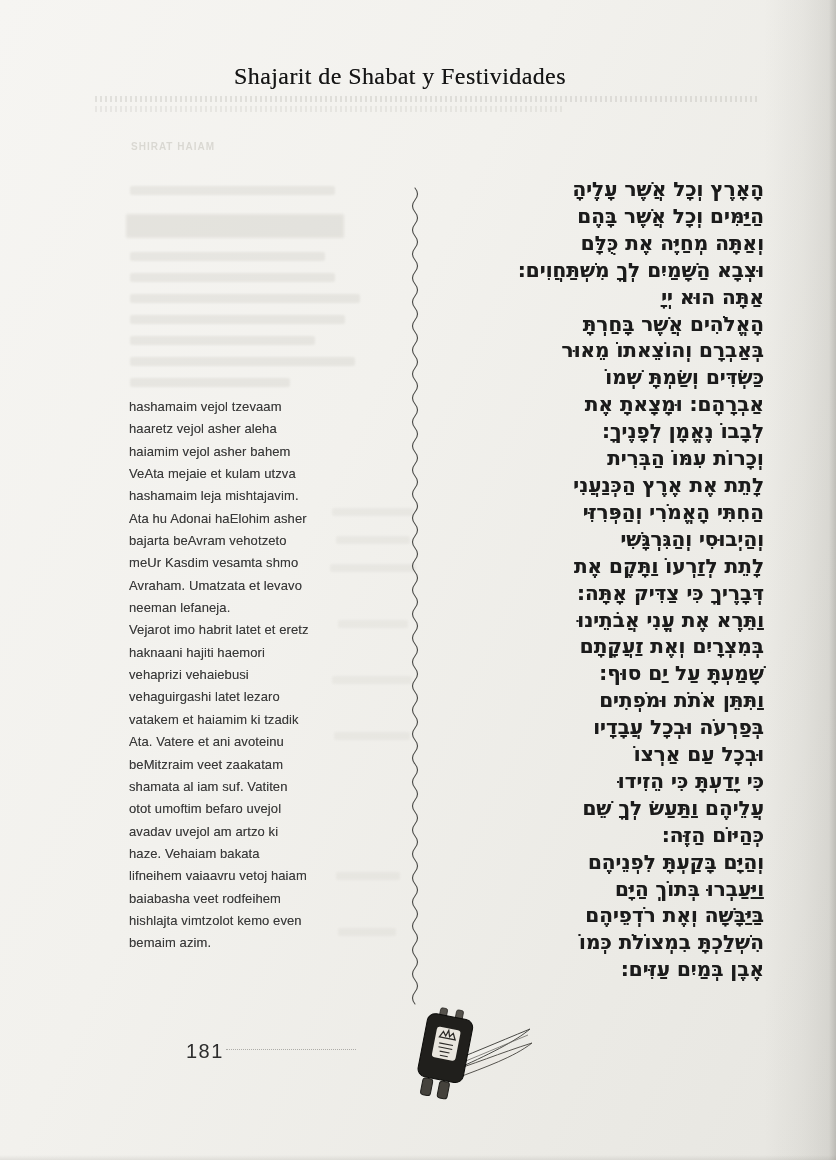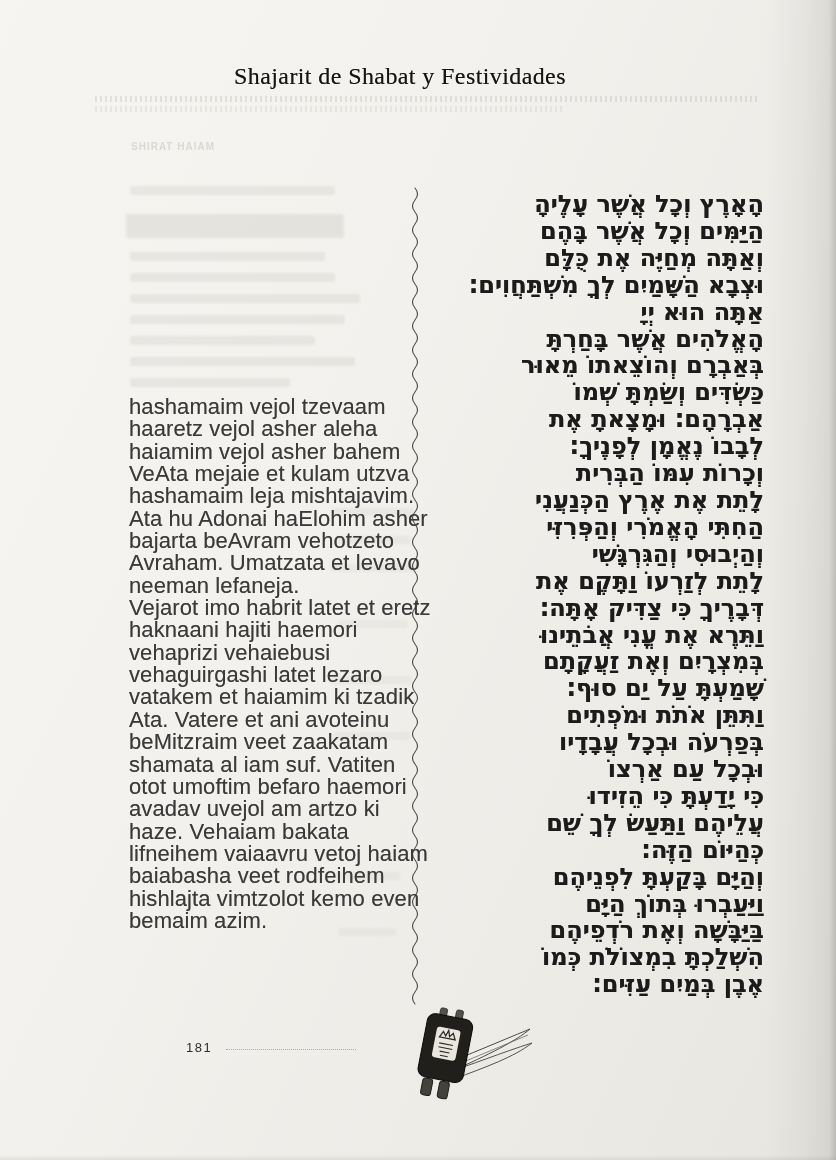--- a/index.html
+++ b/index.html
@@ -30,35 +30,35 @@
   .ghost-big{opacity:.20;filter:blur(1.8px);}
   .hatch{
     position:absolute;height:6px;opacity:.20;filter:blur(.4px);
     background:repeating-linear-gradient(90deg,rgba(110,108,100,.75) 0 2px,rgba(110,108,100,0) 2px 5px);
   }
 
   .wave{position:absolute;left:407px;top:186px;}
   .wave path{fill:none;stroke:#4b4b48;stroke-width:1.1;stroke-linecap:round;}
 
   .heb{
-    position:absolute;top:191px;right:72px;width:345px;
+    position:absolute;top:176px;right:72px;width:345px;
     direction:rtl;text-align:right;
     font-family:"DejaVu Sans",sans-serif;font-weight:700;
-    font-size:24px;line-height:26.9px;color:var(--ink);
+    font-size:20px;line-height:26.9px;color:var(--ink);
     text-shadow:0 0 .5px rgba(0,0,0,.5);
   }
   .heb .heb-line{white-space:nowrap;}
 
   .lat{
     position:absolute;top:396px;left:129px;width:312px;
-    font-size:22px;line-height:22.35px;color:var(--latin-ink);
+    font-size:13px;line-height:22.35px;color:var(--latin-ink);
     letter-spacing:.1px;text-shadow:0 0 .4px rgba(40,40,40,.45);
   }
 
-  .pagenum{position:absolute;left:186px;top:1040px;font-size:13px;color:#2d2d2d;letter-spacing:1.5px;}
+  .pagenum{position:absolute;left:186px;top:1040px;font-size:20px;color:#2d2d2d;letter-spacing:1.5px;}
   .pagerule{position:absolute;left:226px;top:1049px;width:130px;height:0;
     border-top:1px dotted rgba(90,90,85,.55);opacity:.8;}
 
   .ornament{position:absolute;left:392px;top:1005px;}
 </style>
 </head>
 <body>
 
 <div class="page">
 
@@ -128,31 +128,32 @@
     </div>
 
   <div class="lat">
       <div class="lat-line">hashamaim vejol tzevaam</div>
       <div class="lat-line">haaretz vejol asher aleha</div>
       <div class="lat-line">haiamim vejol asher bahem</div>
       <div class="lat-line">VeAta mejaie et kulam utzva</div>
       <div class="lat-line">hashamaim leja mishtajavim.</div>
       <div class="lat-line">Ata hu Adonai haElohim asher</div>
       <div class="lat-line">bajarta beAvram vehotzeto</div>
+      <div class="lat-line">meUr Kasdim vesamta shmo</div>
       <div class="lat-line">Avraham. Umatzata et levavo</div>
       <div class="lat-line">neeman lefaneja.</div>
       <div class="lat-line">Vejarot imo habrit latet et eretz</div>
       <div class="lat-line">haknaani hajiti haemori</div>
       <div class="lat-line">vehaprizi vehaiebusi</div>
       <div class="lat-line">vehaguirgashi latet lezaro</div>
       <div class="lat-line">vatakem et haiamim ki tzadik</div>
       <div class="lat-line">Ata. Vatere et ani avoteinu</div>
       <div class="lat-line">beMitzraim veet zaakatam</div>
       <div class="lat-line">shamata al iam suf. Vatiten</div>
-      <div class="lat-line">otot umoftim befaro haemori</div>
+      <div class="lat-line">otot umoftim befaro uvejol</div>
       <div class="lat-line">avadav uvejol am artzo ki</div>
       <div class="lat-line">haze. Vehaiam bakata</div>
       <div class="lat-line">lifneihem vaiaavru vetoj haiam</div>
       <div class="lat-line">baiabasha veet rodfeihem</div>
       <div class="lat-line">hishlajta vimtzolot kemo even</div>
       <div class="lat-line">bemaim azim.</div>
     </div>
 
   <div class="pagenum">181</div>
   <div class="pagerule"></div>

